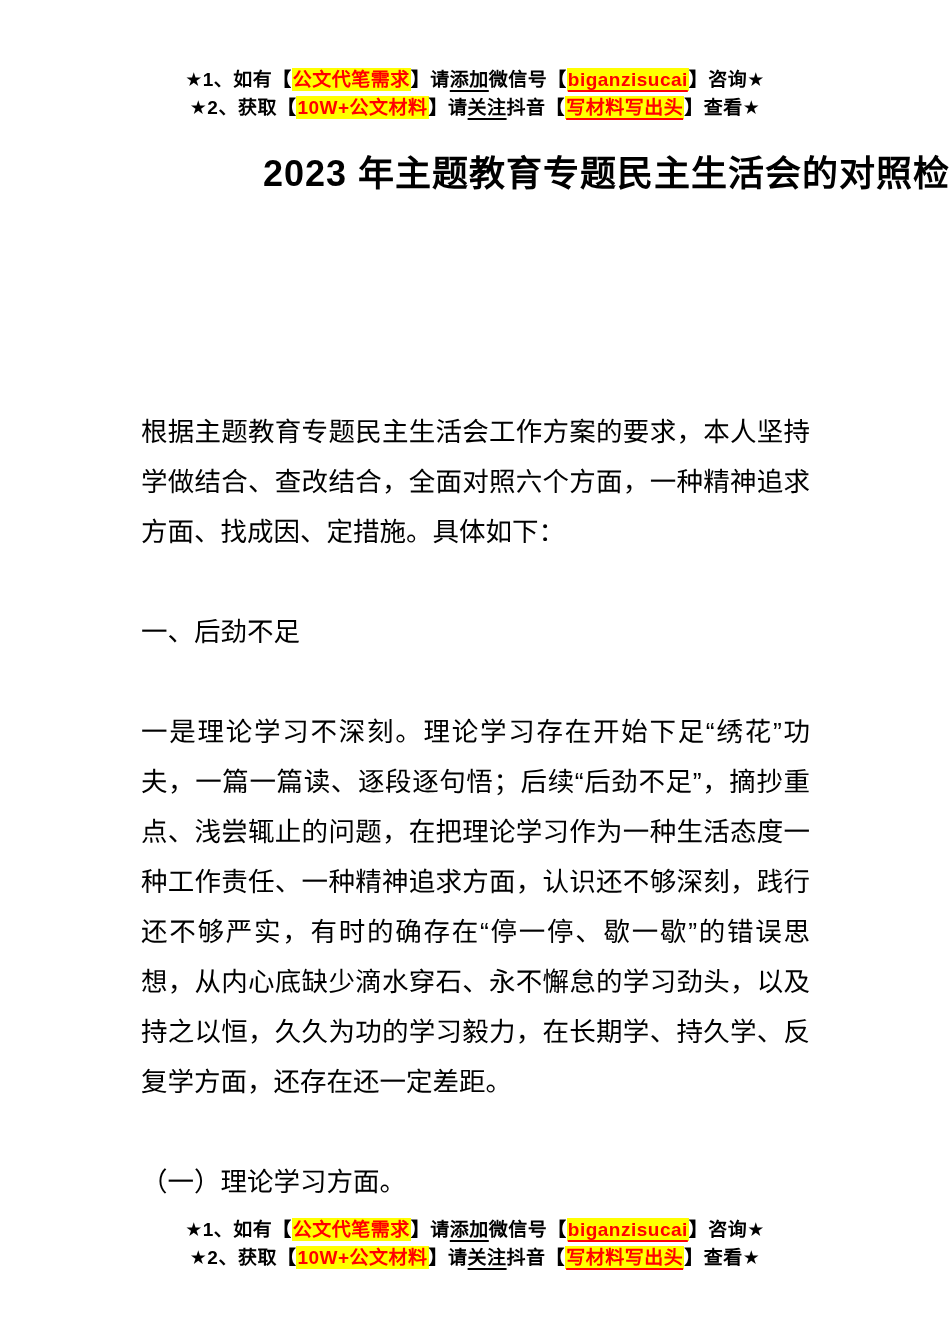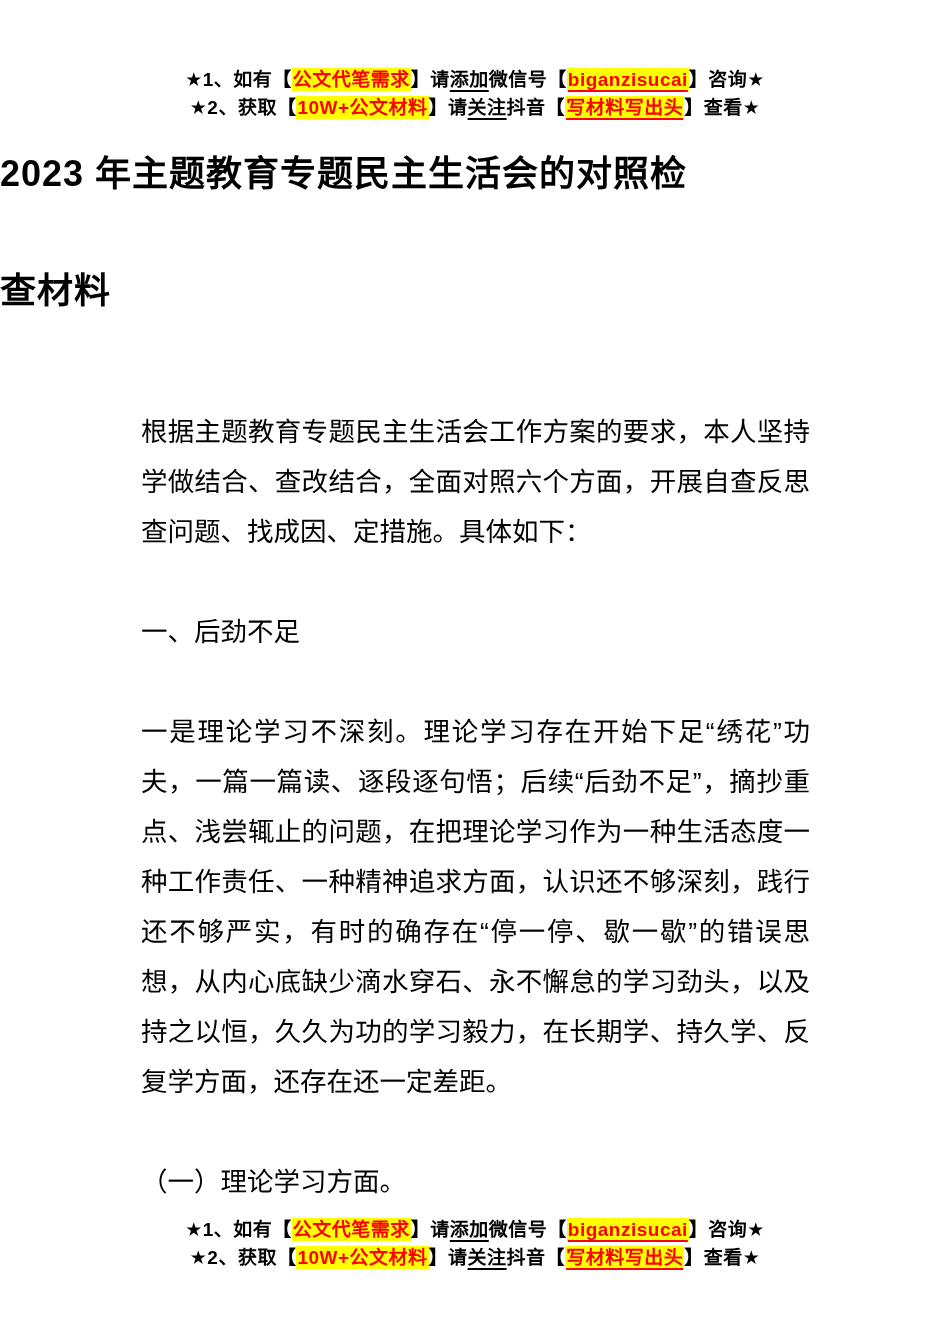--- a/index.html
+++ b/index.html
@@ -40,21 +40,21 @@
     margin-top: 8px;
   }
 
   
   .doc-title {
     position: absolute;
     top: 115px;
     left: 0;
     width: 100%;
     margin: 0;
-    text-align: left;
+    text-align: right;
     font-size: 36px;
     font-weight: bold;
     line-height: 117px;
     letter-spacing: 1px;
   }
   .title-line { display: block; }
 
   
   .doc-body {
     position: absolute;
@@ -76,25 +76,24 @@
     <div class="promo-line">
       <span>★1、如有【</span><span class="seg-hl">公文代笔需求</span><span>】请</span><span class="seg-u">添加</span><span>微信号【</span><span class="seg-hl seg-u">biganzisucai</span><span>】咨询★</span>
     </div>
     <div class="promo-line">
       <span>★2、获取【</span><span class="seg-hl">10W+公文材料</span><span>】请</span><span class="seg-u">关注</span><span>抖音【</span><span class="seg-hl seg-u">写材料写出头</span><span>】查看★</span>
     </div>
   </div>
 
   <h1 class="doc-title">
     <span class="title-line">2023 年主题教育专题民主生活会的对照检</span>
-    <span class="title-line">查材料</span>
   </h1>
 
   <div class="doc-body">
-    <p>根据主题教育专题民主生活会工作方案的要求，本人坚持学做结合、查改结合，全面对照六个方面，开展自查反思查问题、找成因、定措施。具体如下：</p>
+    <p>根据主题教育专题民主生活会工作方案的要求，本人坚持学做结合、查改结合，全面对照六个方面，一种精神追求方面、找成因、定措施。具体如下：</p>
     <p>一、后劲不足</p>
     <p>一是理论学习不深刻。理论学习存在开始下足“绣花”功夫，一篇一篇读、逐段逐句悟；后续“后劲不足”，摘抄重点、浅尝辄止的问题，在把理论学习作为一种生活态度一种工作责任、一种精神追求方面，认识还不够深刻，践行还不够严实，有时的确存在“停一停、歇一歇”的错误思想，从内心底缺少滴水穿石、永不懈怠的学习劲头，以及持之以恒，久久为功的学习毅力，在长期学、持久学、反复学方面，还存在还一定差距。</p>
     <p>（一）理论学习方面。</p>
   </div>
 
   <div class="promo promo-footer">
     <div class="promo-line">
       <span>★1、如有【</span><span class="seg-hl">公文代笔需求</span><span>】请</span><span class="seg-u">添加</span><span>微信号【</span><span class="seg-hl seg-u">biganzisucai</span><span>】咨询★</span>
     </div>
     <div class="promo-line">

